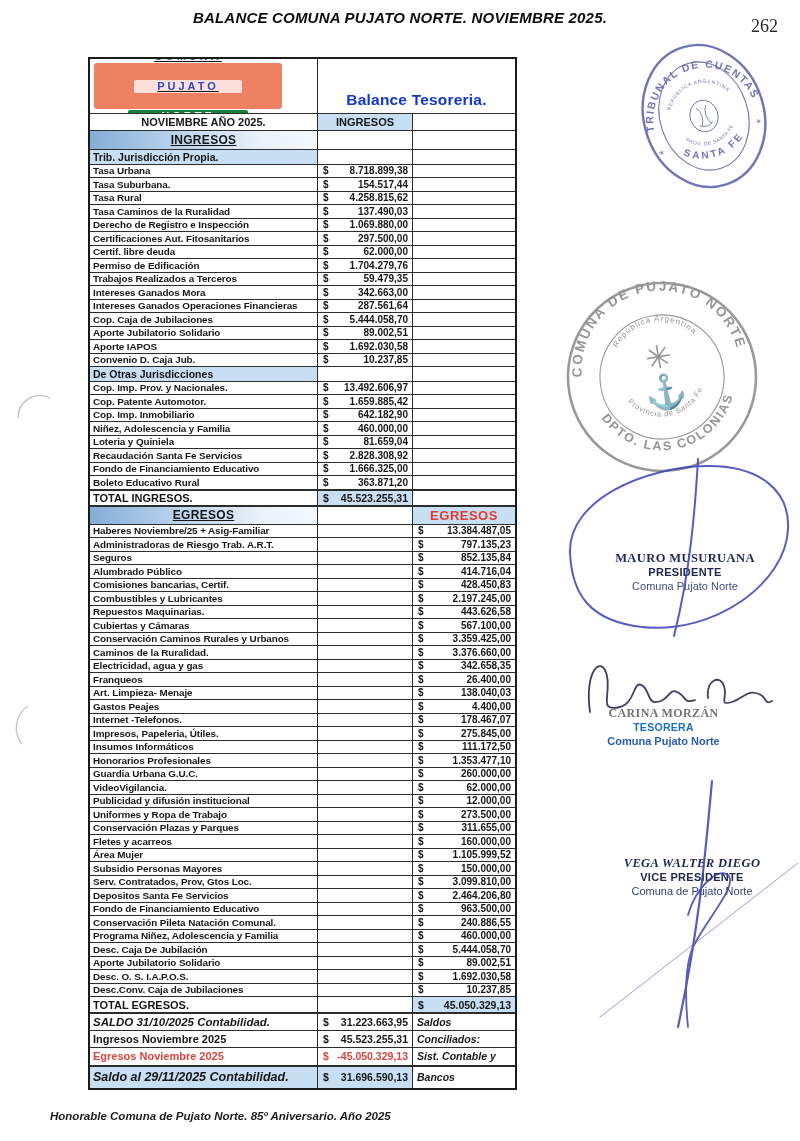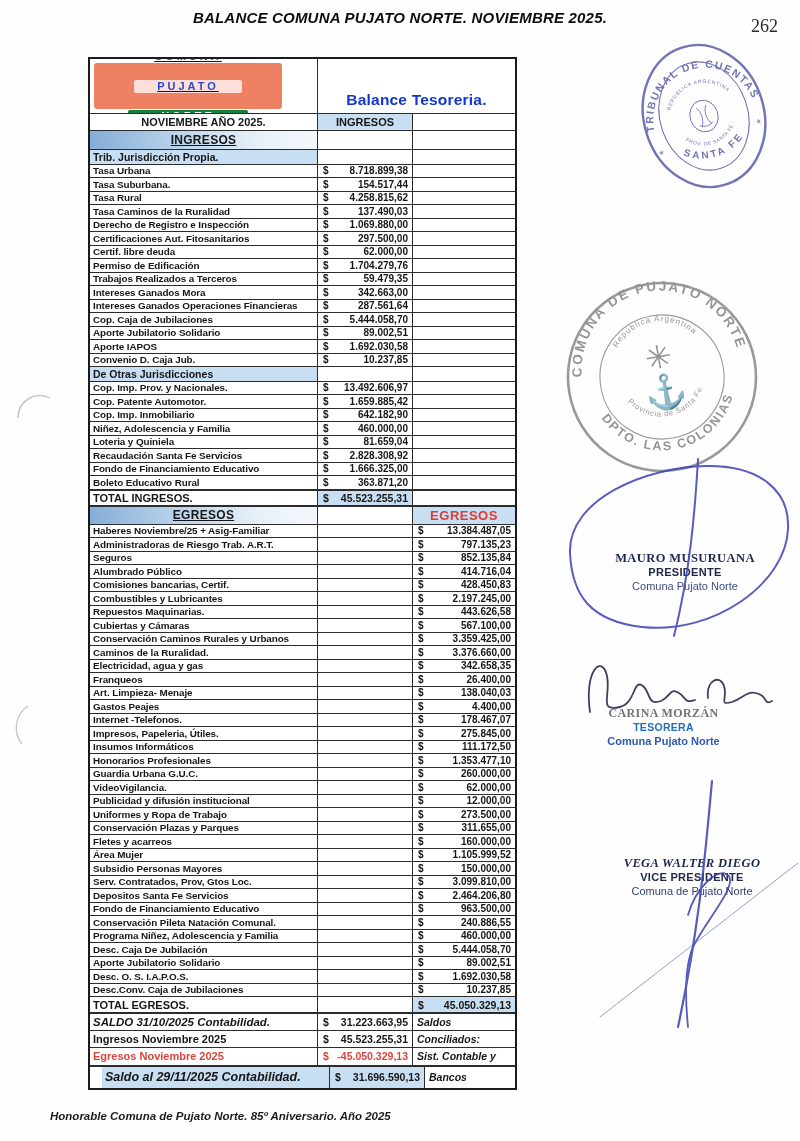--- a/index.html
+++ b/index.html
@@ -27,21 +27,21 @@
   .head-grad{background:linear-gradient(90deg,#85add9 0%,#b9d3ea 38%,#e8f1f9 75%,#f4f8fc 100%);}
   .bt2{border-top-width:2.2px !important;}
   
   .r-logo{height:54px;}
   .r-month{height:17px;}
   .r-shead{height:19px;}
   .r-sub{height:14.5px;}
   .r-data{height:13.5px;}
   .r-total{height:16px;text-align:center;}
   .r-sum{height:17.5px;}
-  .r-final{height:23px;padding-left:12px;}
+  .r-final{height:23px;}
   
   .month-lab{font-size:11px;font-weight:bold;}
   .tag-lab{font-size:11px;font-weight:bold;}
   .headline{font-size:12px;font-weight:bold;text-decoration:underline;letter-spacing:.3px;}
   .subhead{font-size:10.5px;font-weight:bold;background:#c8def2;}
   .r-data .lab{font-size:9.9px;font-weight:bold;letter-spacing:-.1px;}
   .val{justify-content:space-between;padding:0 4px 0 5px;font-size:10px;font-weight:bold;}
   .val .cur{flex:0 0 auto;}
   .val .amt{flex:0 0 auto;}
   .tot-lab{font-size:11px;font-weight:bold;}

